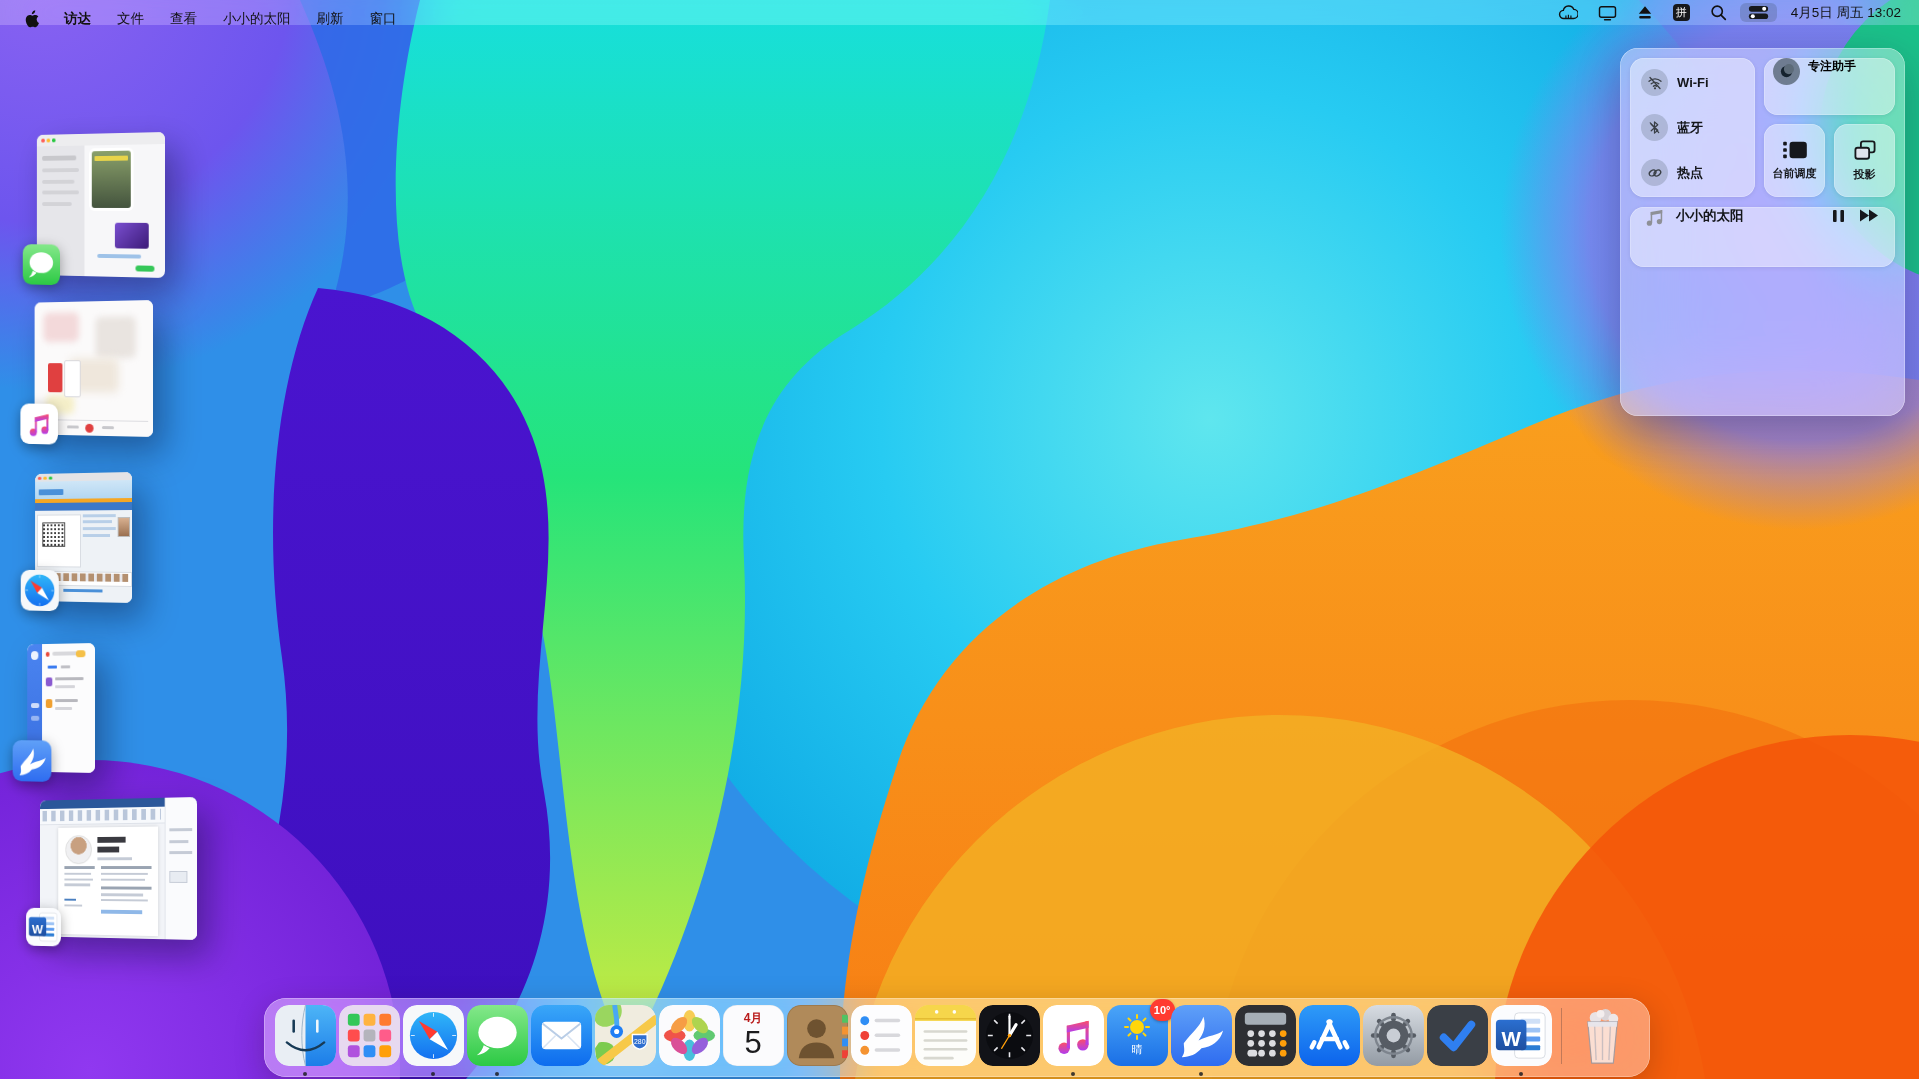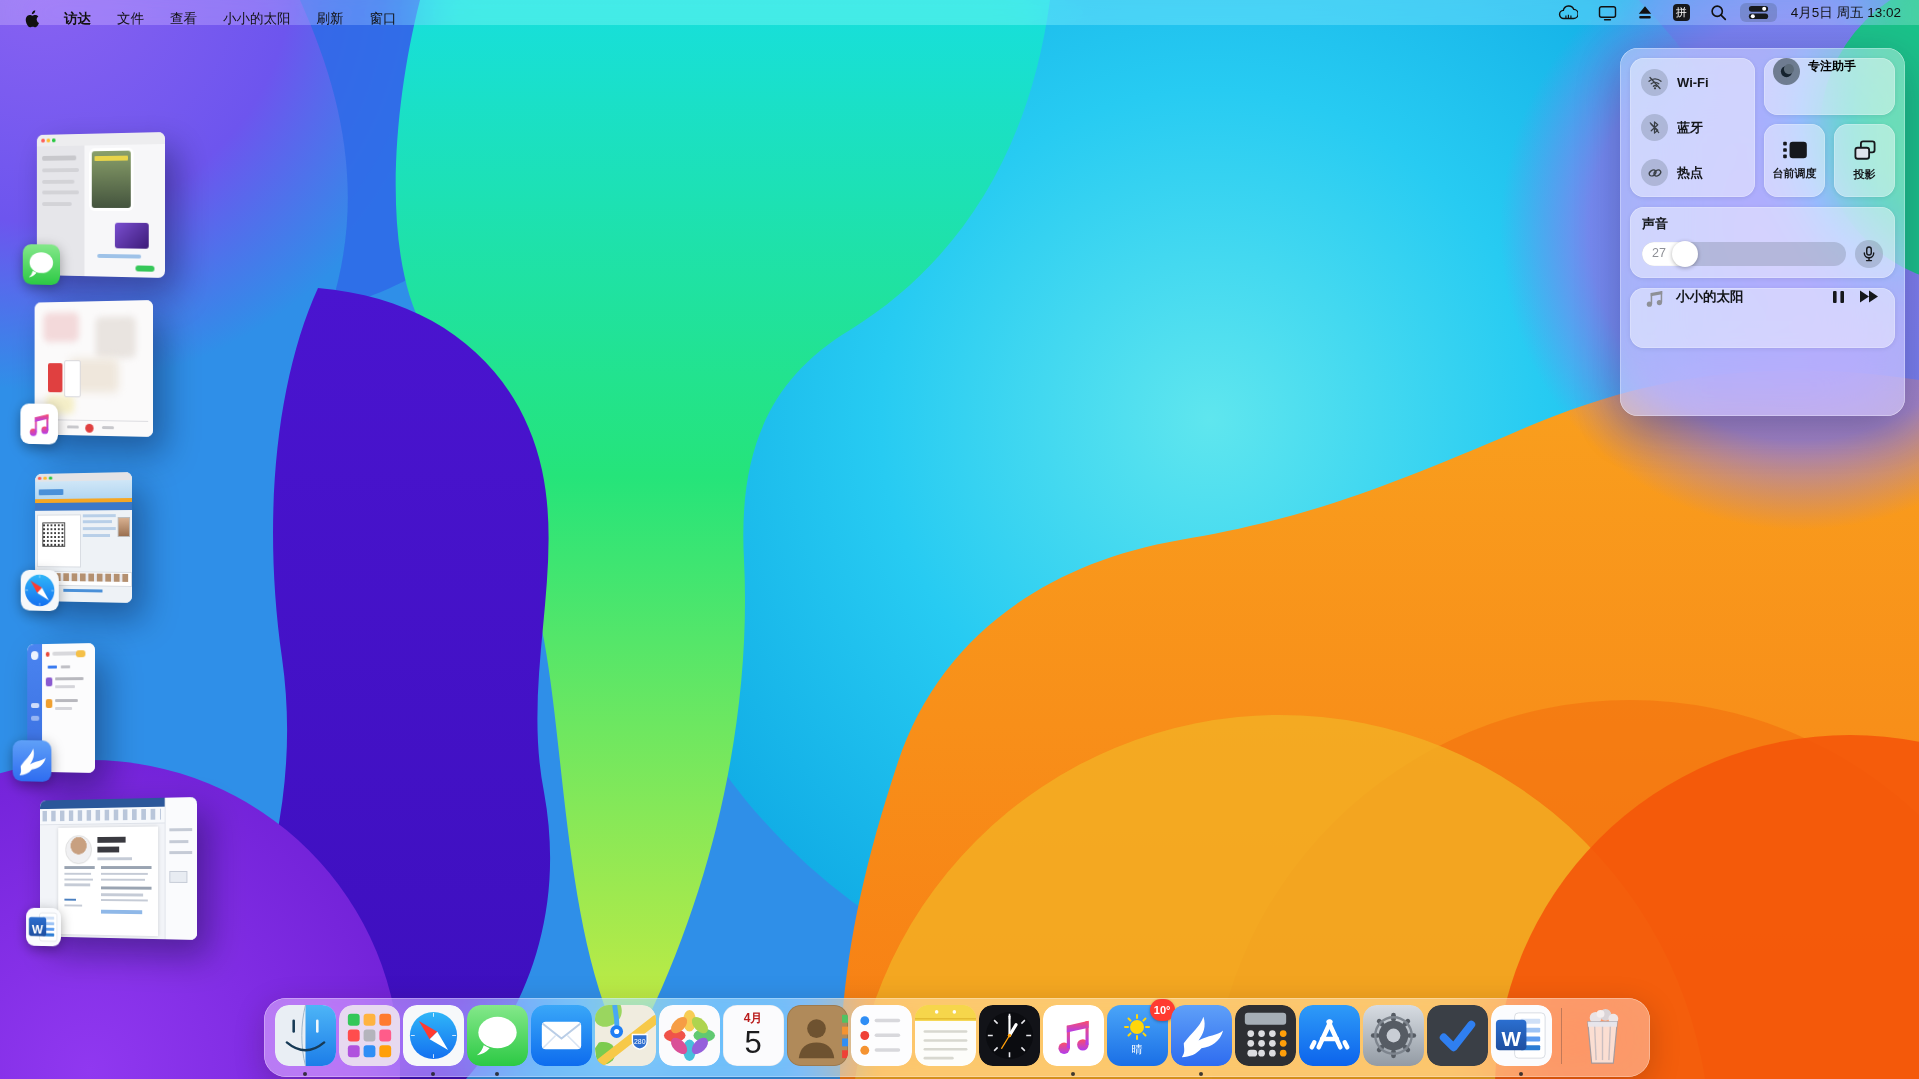--- a/index.html
+++ b/index.html
@@ -661,39 +661,20 @@
               <rect x="8.5" y="1.5" width="15" height="12" rx="2.5" fill="none" stroke="#16181c" stroke-width="2"></rect>
               <rect x="2.5" y="8.5" width="15" height="12" rx="2.5" fill="#dfe3ec" stroke="#16181c" stroke-width="2"></rect>
             </svg>
             <span>投影</span>
           </button>
         </div>
       </div>
     </div>
 
 
-    <div class="cc-card cc-section">
-      <span class="cc-sec-label">声音</span>
-      <div class="slider-row">
-        <div class="slider">
-          <span class="slider-value">27</span>
-          <div class="slider-fill" style="width: 27%;">
-              <span class="slider-thumb"></span>
-            </div>
-        </div>
-        <button class="mic-circle">
-          <svg width="14" height="16" viewBox="0 0 14 17">
-            <rect x="4.6" y="1" width="4.8" height="8.6" rx="2.4" fill="none" stroke="#16181c" stroke-width="1.5"></rect>
-            <path d="M2,7.5 a5,5 0 0 0 10,0" fill="none" stroke="#16181c" stroke-width="1.5" stroke-linecap="round"></path>
-            <line x1="7" y1="12.5" x2="7" y2="15.3" stroke="#16181c" stroke-width="1.5" stroke-linecap="round"></line>
-            <line x1="4.4" y1="15.5" x2="9.6" y2="15.5" stroke="#16181c" stroke-width="1.5" stroke-linecap="round"></line>
-          </svg>
-        </button>
-      </div>
-    </div>
 
     <div class="cc-card cc-music">
       <svg width="21" height="21" viewBox="0 0 21 21">
         <g fill="#8e9096">
           <circle cx="5.4" cy="16.2" r="2.6"></circle>
             <circle cx="15.4" cy="14.6" r="2.6"></circle>
           <rect x="6.7" y="5" width="1.5" height="11.2"></rect>
             <rect x="16.7" y="3" width="1.5" height="11.4"></rect>
           <polygon points="6.7,5 18.2,3 18.2,6.2 6.7,8.2"></polygon>
         </g>

